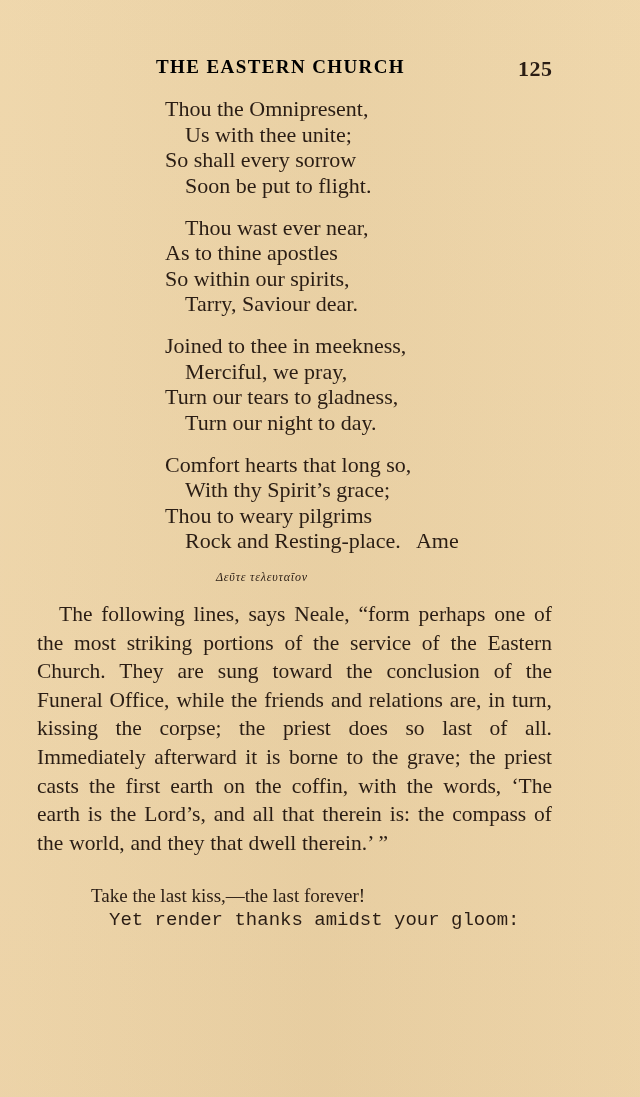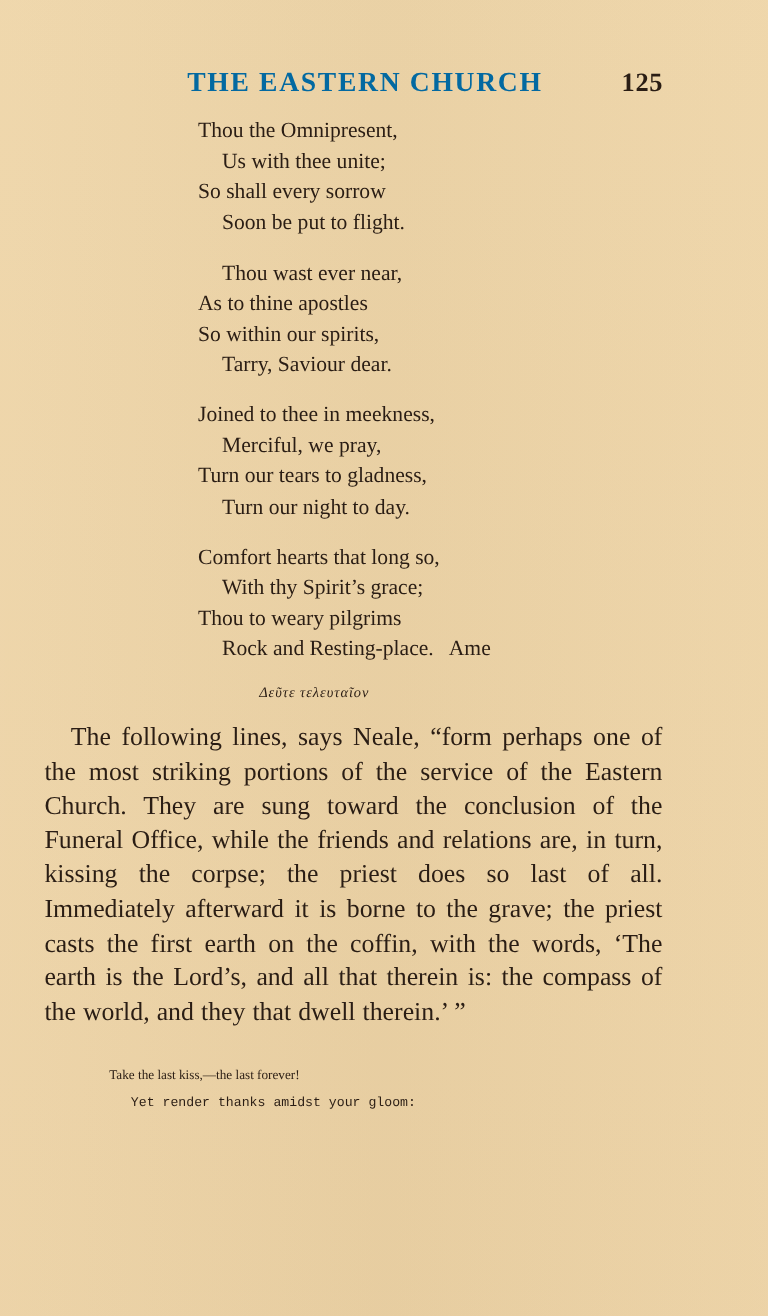--- a/index.html
+++ b/index.html
@@ -19,39 +19,39 @@
       overflow: hidden;
     }
     .page {
       position: absolute;
       inset: 0;
     }
     .running-head {
       position: absolute;
       top: 56px;
       left: 156px;
-      font-size: 23px;
+      font-size: 19px;
       font-weight: bold;
       letter-spacing: 1.4px;
-      color: #0369a1;
+      color: #000000;
     }
     .page-number {
       position: absolute;
       top: 56px;
       left: 518px;
       font-size: 22px;
       font-weight: bold;
       letter-spacing: 0.5px;
       color: #2a1d14;
     }
     .hymn {
       position: absolute;
       top: 96px;
       left: 165px;
-      font-size: 18px;
+      font-size: 22px;
       line-height: 25.5px;
     }
     .stanza {
       margin: 0 0 16.5px 0;
     }
     .line {
       display: block;
       white-space: pre;
     }
     .line.indent {
@@ -74,21 +74,21 @@
       line-height: 28.6px;
       text-align: justify;
       text-indent: 22px;
       margin: 0;
       word-spacing: 0.5px;
     }
     .closing-verse {
       position: absolute;
       top: 884px;
       left: 91px;
-      font-size: 11px;
+      font-size: 19px;
       line-height: 24px;
     }
     .closing-verse .line.indent {
       padding-left: 18px;
       font-family: Liberation Mono, monospace;
     }
   </style>
 </head>
 <body>
 

